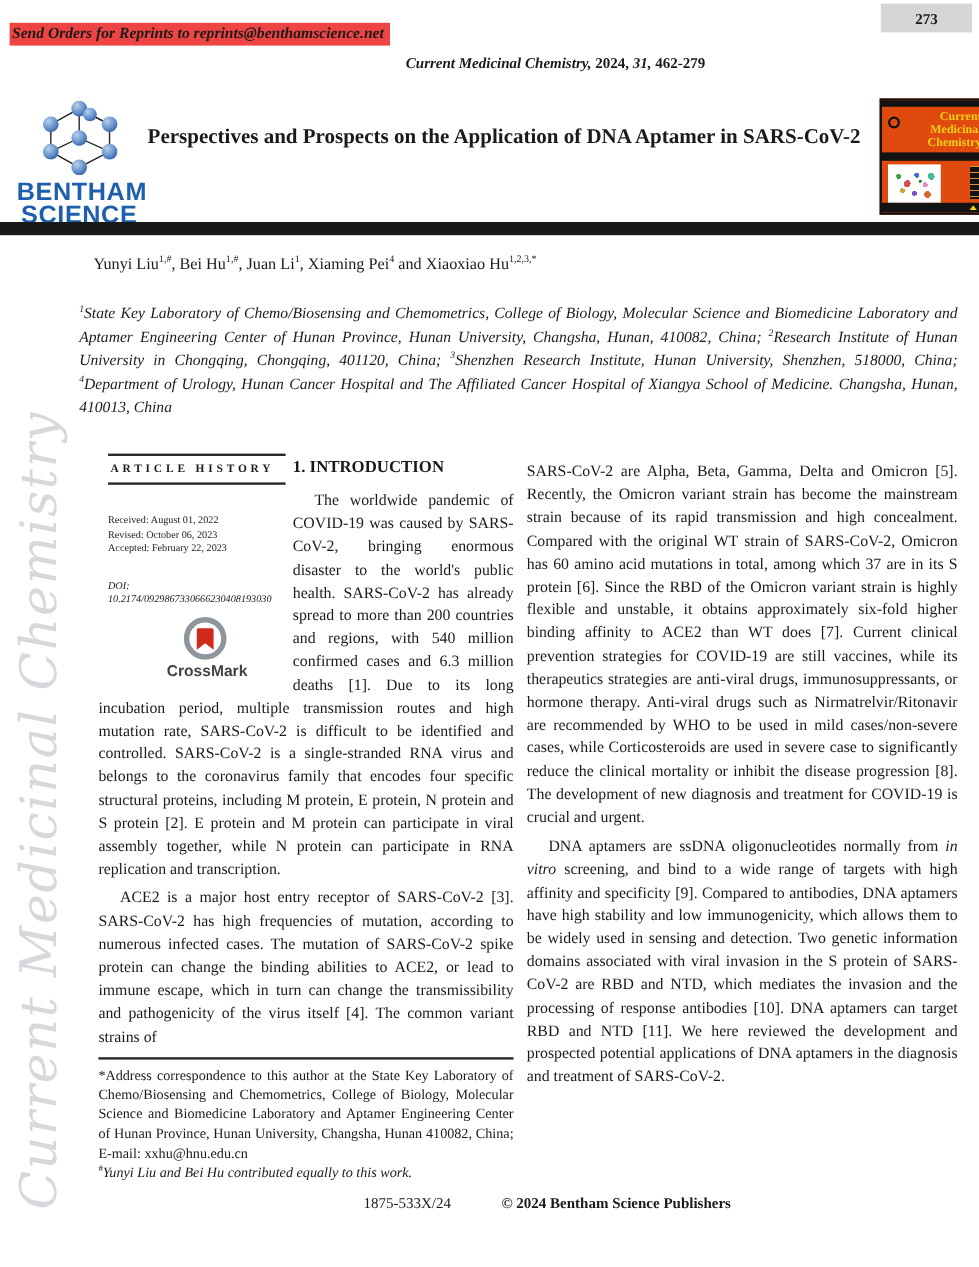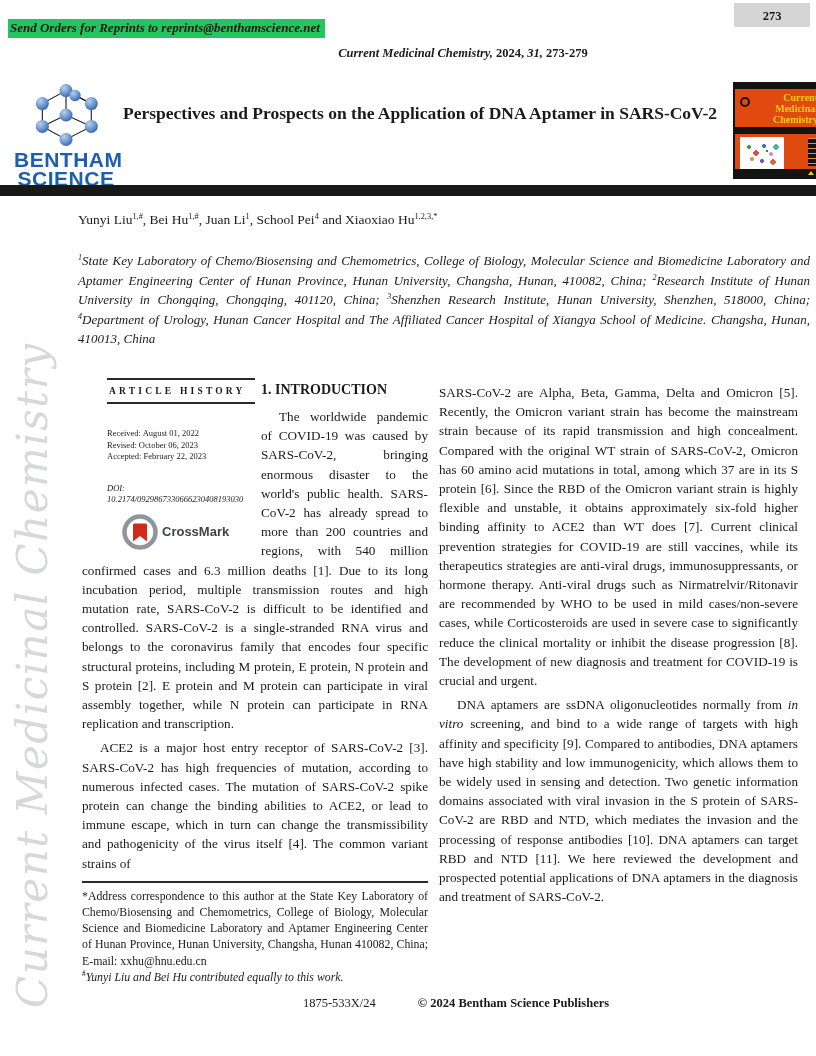--- a/index.html
+++ b/index.html
@@ -20,21 +20,21 @@
     font-size:42px; letter-spacing:1.5px; color:#d7d8db; white-space:nowrap;
   }
 
   
   .page-num-box {
     position:absolute; right:6px; top:3px; width:76px; height:24px;
     background:#d5d5d5; text-align:center; line-height:27px;
     font-weight:bold; font-size:12.5px;
   }
   .reprint-strip {
-    position:absolute; left:8px; top:19px; background:#22c55e;
+    position:absolute; left:8px; top:19px; background:#ef4444;
     padding:1px 5px 2px 2px; font-weight:bold; font-style:italic; font-size:13px;
   }
   .citation-line {
     position:absolute; left:120px; top:46px; width:686px;
     text-align:center; font-weight:bold; font-size:12.5px;
   }
   .perspective-band {
     position:absolute; left:120px; top:62px; width:686px; height:17px;
     background:var(--band-gray,#d9d9d9); line-height:17px;
     font-weight:bold; font-size:12.5px; padding-left:3px;
@@ -84,35 +84,35 @@
       radial-gradient(circle 2px at 27px 14px, #2e8b2e 70%, transparent 71%);
   }
   .cover-bottomstrip { position:absolute; left:0; right:0; bottom:0; height:8px; background:#131313; }
   .cover-tri { position:absolute; right:8px; bottom:2px; width:0; height:0;
     border-left:3px solid transparent; border-right:3px solid transparent; border-bottom:4px solid #f2cf15; }
 
   
   .authors-line { position:absolute; left:78px; top:212px; width:720px; font-size:13.5px; }
   .affiliations {
     position:absolute; left:66px; top:251px; width:732px;
-    font-style:italic; font-size:13px; line-height:19.5px; text-align:justify;margin-left:12px;
+    font-style:italic; font-size:13px; line-height:19.5px; text-align:justify;
   }
 
   
   .main-cols { position:absolute; left:82px; top:376px; width:716px; display:flex; }
   .left-col  { width:346px; flex:0 0 346px; }
   .col-gap   { width:11px; flex:0 0 11px; }
   .right-col { flex:1 1 auto; padding-top:7px; }
 
-  .history-box { float:left; width:148px; margin:2px 6px 8px 25px; }
+  .history-box { float:left; width:148px; margin:2px 6px 8px 8px; }
   .hb-rule { border-top:2px solid #2a2a2a; height:0; }
   .hb-title { font-weight:bold; font-size:9.5px; letter-spacing:3.2px; padding:6px 0 6px 2px; white-space:nowrap; }
   .hb-entries { margin-top:24px; font-size:8.5px; line-height:11.5px; color:#222; }
   .hb-doi { margin-top:20px; font-style:italic; font-size:8.5px; line-height:11px; word-break:break-all; }
-  .crossmark { margin:8px 0 0 14px; display:flex; align-items:center; cursor:pointer; }
+  .crossmark { margin:8px 0 0 14px; display:flex; align-items:center; cursor:pointer;flex-direction:column; }
   .crossmark-label { font-family:"Liberation Sans", sans-serif; font-size:13px; font-weight:600; color:#3e4347; margin-left:3px; }
 
   .section-heading { font-weight:bold; font-size:14px; margin:6px 0 9px 0; }
   .body-p { font-size:13.2px; line-height:19.2px; text-align:justify; margin-bottom:5px; }
   .body-p.indent { text-indent:18px; }
 
   .footnote-block {
     clear:both; margin-top:8px; border-top:2px solid #2a2a2a; padding-top:5px;
   }
   .fn-p { font-size:11.8px; line-height:16.2px; text-align:justify; }
@@ -129,21 +129,21 @@
 <body>
 
 <div class="page">
 
   <div class="watermark">Current Medicinal Chemistry</div>
 
   <div class="page-num-box">273</div>
 
   <div class="reprint-strip">Send Orders for Reprints to reprints@benthamscience.net</div>
 
-  <div class="citation-line"><span class="it">Current Medicinal Chemistry, </span><span>2024, </span><span class="it">31, </span><span>273-279</span></div>
+  <div class="citation-line"><span class="it">Current Medicinal Chemistry, </span><span>2024, </span><span class="it">31, </span><span>462-279</span></div>
 
 
   <div class="bentham-logo">
     <svg class="mol" viewBox="0 0 110 76">
       <defs>
         <radialGradient id="sph" cx="35%" cy="30%" r="75%">
           <stop offset="0%" stop-color="#b8d0ec"></stop>
           <stop offset="55%" stop-color="#6f9ad0"></stop>
           <stop offset="100%" stop-color="#3763ab"></stop>
         </radialGradient>
@@ -179,21 +179,21 @@
     </div>
     <div class="cover-band"></div>
     <div class="cover-rightstrip"></div>
     <div class="cover-white"></div>
     <div class="cover-bottomstrip"></div>
     <div class="cover-tri"></div>
   </div>
 
   <div class="black-bar"></div>
 
-  <div class="authors-line"><span>Yunyi Liu</span><sup>1,#</sup>, <span>Bei Hu</span><sup>1,#</sup>, <span>Juan Li</span><sup>1</sup>, <span>School Pei</span><sup>4</sup> and <span>Xiaoxiao Hu</span><sup>1,2,3,*</sup></div>
+  <div class="authors-line"><span>Yunyi Liu</span><sup>1,#</sup>, <span>Bei Hu</span><sup>1,#</sup>, <span>Juan Li</span><sup>1</sup>, <span>Xiaming Pei</span><sup>4</sup> and <span>Xiaoxiao Hu</span><sup>1,2,3,*</sup></div>
 
   <p class="affiliations"><sup>1</sup>State Key Laboratory of Chemo/Biosensing and Chemometrics, College of Biology, Molecular Science and Biomedicine Laboratory and Aptamer Engineering Center of Hunan Province, Hunan University, Changsha, Hunan, 410082, China; <sup>2</sup>Research Institute of Hunan University in Chongqing, Chongqing, 401120, China; <sup>3</sup>Shenzhen Research Institute, Hunan University, Shenzhen, 518000, China; <sup>4</sup>Department of Urology, Hunan Cancer Hospital and The Affiliated Cancer Hospital of Xiangya School of Medicine. Changsha, Hunan, 410013, China</p>
 
   <div class="main-cols">
 
     <div class="left-col">
       <div class="history-box">
         <div class="hb-rule"></div>
         <div class="hb-title">ARTICLE HISTORY</div>
         <div class="hb-rule"></div>

